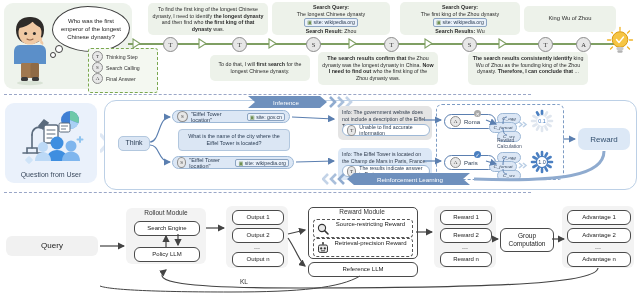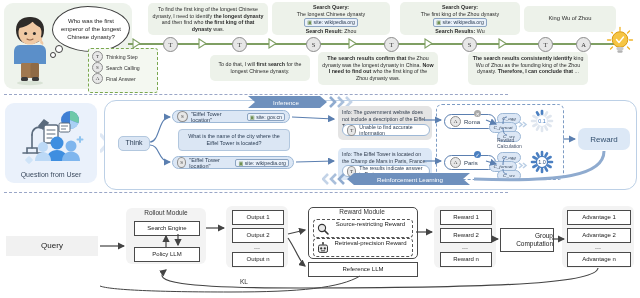--- a/index.html
+++ b/index.html
@@ -1,17 +1,17 @@
 <!DOCTYPE html>
 <html><head>
 <meta charset="utf-8">
 <style>
   html,body{margin:0;padding:0;background:#fff;}
   body{width:640px;height:298px;overflow:hidden;font-family:"Liberation Sans",sans-serif;position:relative;}
-  #root{position:relative;width:512px;height:298px;}
+  #root{position:relative;width:512px;height:298px;padding-left:23px;}
 
   .abs{position:absolute;box-sizing:border-box;}
 
   
   .divider{position:absolute;left:4px;right:4px;height:0;border-top:1.6px dashed #9aa6c7;}
   .tl-box{background:#edf2ea;border-radius:5px;color:#2c2c2c;text-align:center;line-height:1.25;}
 
   .avatar-card{position:absolute;left:4px;top:3px;width:128px;height:86px;background:#eef3ec;border-radius:9px;}
 
   .bubble{position:absolute;background:#fff;border:1.4px solid #3f3f3f;border-radius:46% 54% 48% 52%/52% 48% 52% 48%;}
@@ -55,22 +55,22 @@
       justify-content:center;font-size:5px;color:#2c3e55;font-family:"Liberation Serif",serif;font-style:italic;}
 
   .rcalc-label{position:absolute;font-size:5px;color:#46536a;}
   .dashbox{position:absolute;border:1.1px dashed #7d9cc4;border-radius:6px;}
 
   .rewardbox{position:absolute;background:#dce8f6;border-radius:7px;display:flex;align-items:center;justify-content:center;
       font-size:8px;color:#33506f;}
 
   
   .bgroup{position:absolute;background:#f3f3f3;border-radius:6px;}
-  .bbox{position:absolute;background:#fff;border:1.1px solid #4a4a4a;border-radius:0;display:flex;align-items:center;
-     justify-content:center;font-size:6px;color:#222;text-align:right;line-height:1.2;}
+  .bbox{position:absolute;background:#fff;border:1.1px solid #4a4a4a;border-radius:6px;display:flex;align-items:center;
+     justify-content:center;font-size:6px;color:#222;text-align:center;line-height:1.2;}
   .blabel{position:absolute;font-size:6.5px;color:#333;text-align:center;}
   .dashbox2{position:absolute;border:1.1px dashed #555;border-radius:4px;}
   .dots{position:absolute;font-size:7px;color:#333;text-align:center;}
 
   svg.ov{position:absolute;left:0;top:0;width:640px;height:298px;pointer-events:none;overflow:visible;}
 </style>
 </head>
 <body>
 
 <div id="root">

